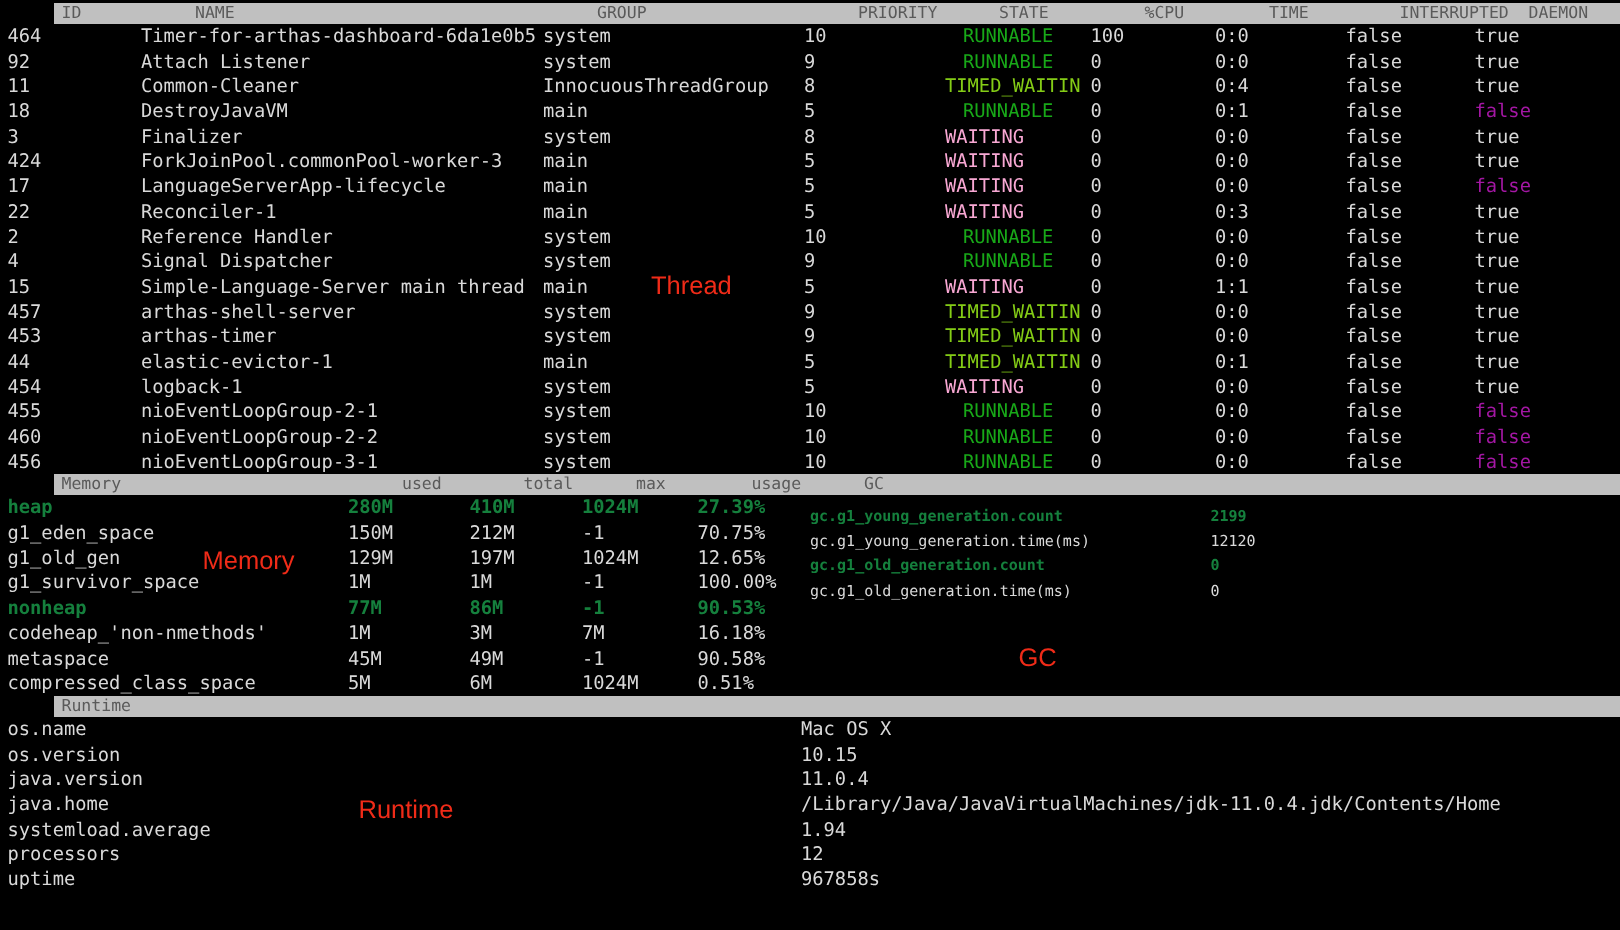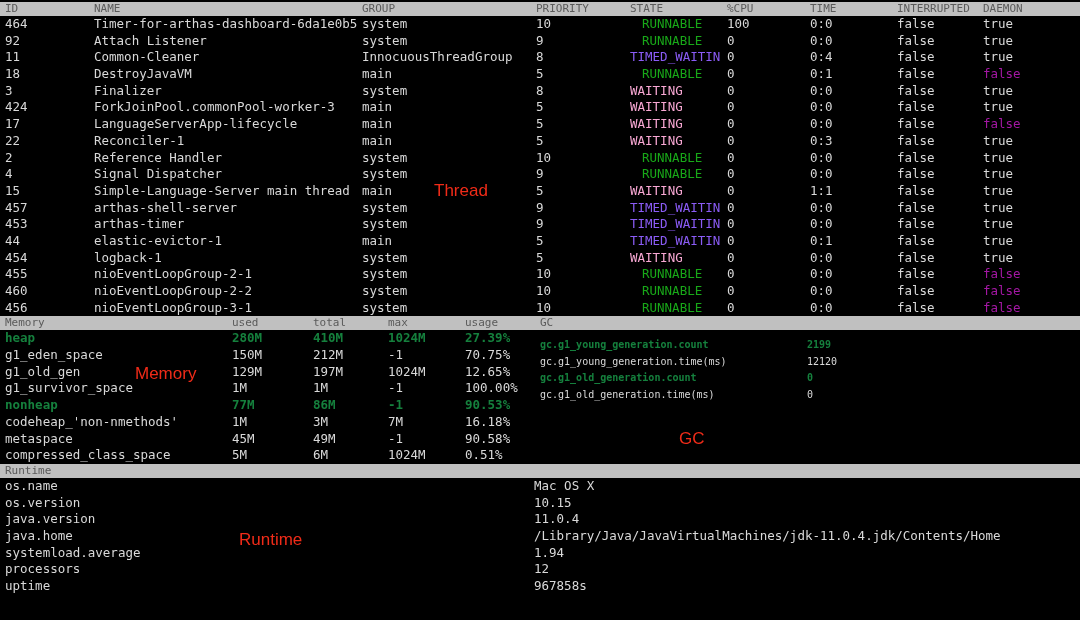--- a/index.html
+++ b/index.html
@@ -19,20 +19,21 @@
 
   
   .sec-bar {
     position:relative;
     height:14px;
     background:#c0c0c0;
     color:#5a5a5a;
     font-size:11px;
     line-height:14px;
     white-space:nowrap;
+    margin-left:36px;
   }
   .sec-bar .cell { position:absolute; top:0; }
 
   
   .row {
     position:relative;
     height:16.7px;
     line-height:16.7px;
     font-size:12.5px;
     white-space:nowrap;
@@ -47,21 +48,21 @@
   .t-pri   { left:536px; }
   .t-state { left:630px; width:95px; }
   .t-cpu   { left:727px; }
   .t-time  { left:810px; }
   .t-int   { left:897px; }
   .t-dae   { left:983px; }
 
   
   .st-RUNNABLE     { color:#18a818;margin-left:12px; }
   .st-WAITING      { color:#f9a8d4; }
-  .st-TIMED_WAITIN { color:#8b5cf6; }
+  .st-TIMED_WAITIN { color:#84cc16; }
   .dae-false       { color:#a417a4; }
   .dae-true        { color:#d9d9d9; }
 
   
   .m-name  { left:5px;   }
   .m-used  { left:232px; }
   .m-total { left:313px; }
   .m-max   { left:388px; }
   .m-usage { left:465px; }
   .bold { font-weight:bold; color:#15803d; }

